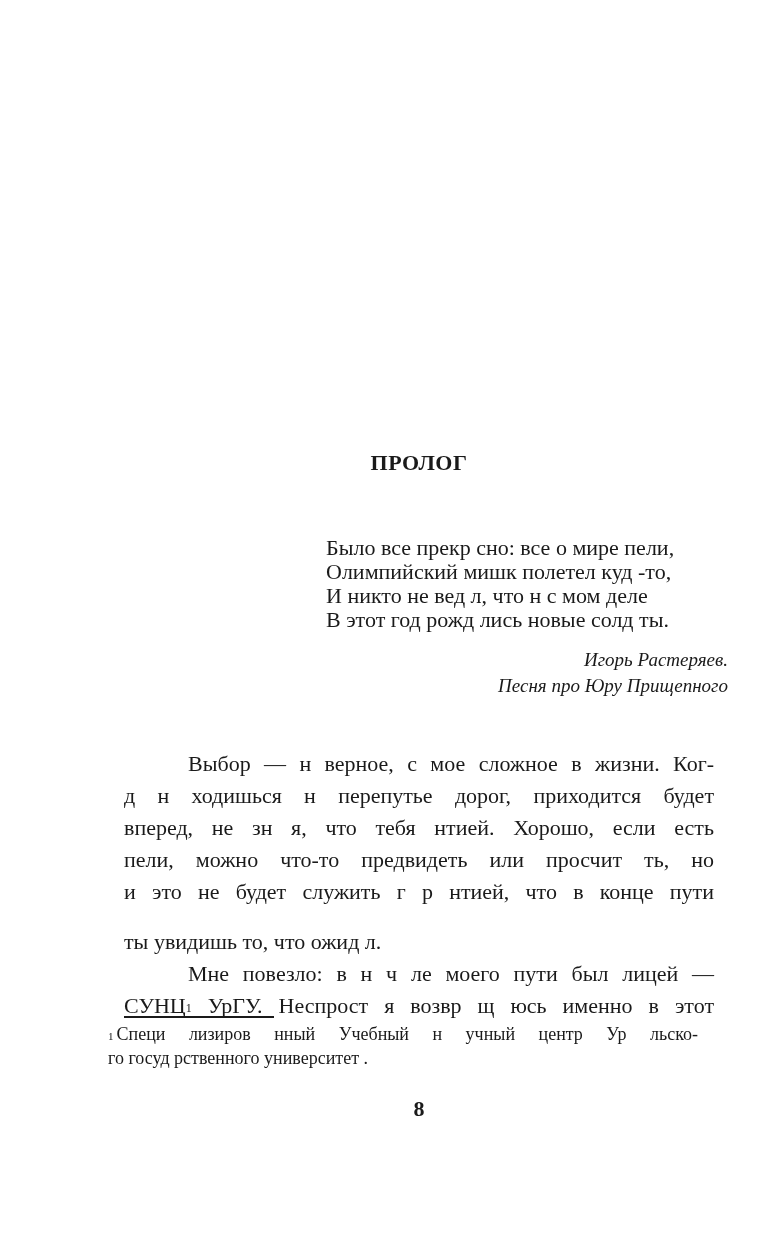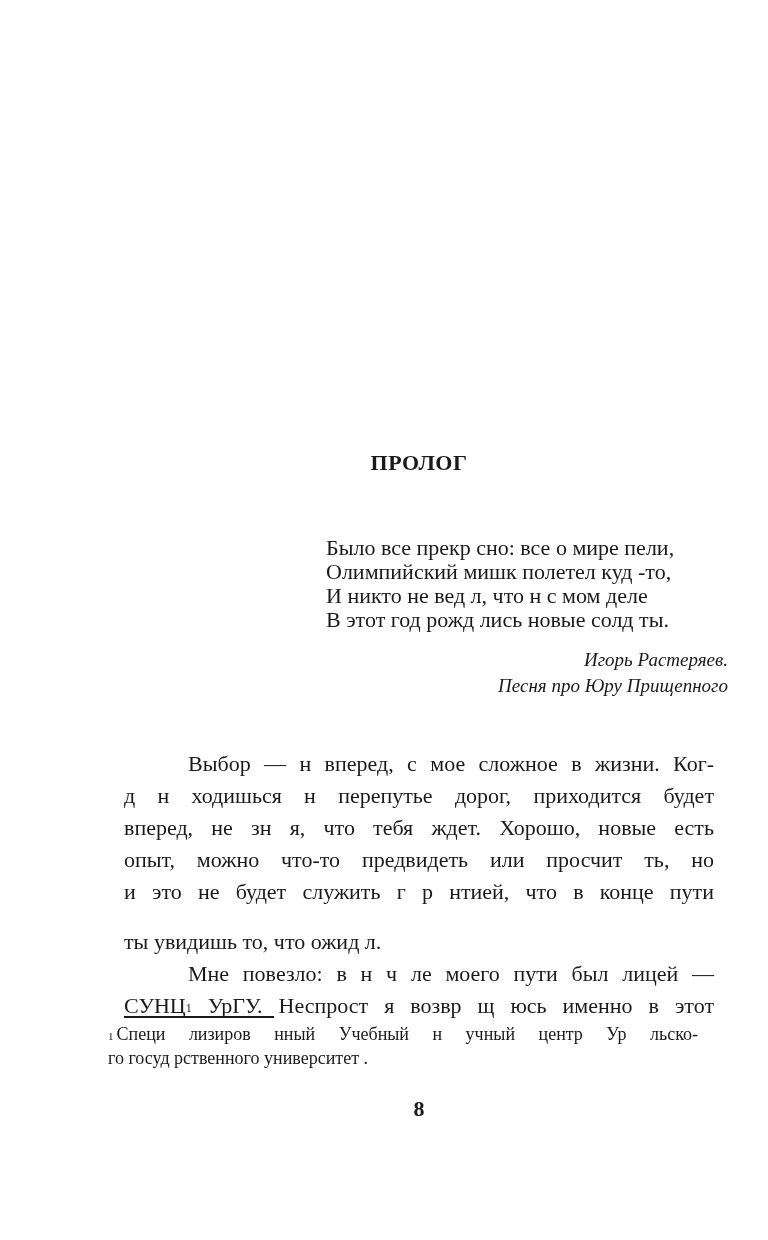--- a/index.html
+++ b/index.html
@@ -137,24 +137,24 @@
     <span class="line">В этот год рожд  лись новые солд  ты.</span>
   </div>
 
   <div class="attribution">
     <span class="line">Игорь Растеряев.</span>
     <span class="line">Песня про Юру Прищепного</span>
   </div>
 
   <div class="body-text">
     <div class="para">
-      <span class="line first">Выбор — н  вперед, с  мое сложное в жизни. Ког-</span>
+      <span class="line first">Выбор — н  верное, с  мое сложное в жизни. Ког-</span>
       <span class="line">д   н  ходишься н   перепутье дорог, приходится будет</span>
-      <span class="line">вперед, не зн  я, что тебя ждет. Хорошо, новые есть</span>
-      <span class="line">опыт, можно что-то предвидеть или просчит  ть, но</span>
+      <span class="line">вперед, не зн  я, что тебя нтией. Хорошо, если есть</span>
+      <span class="line">пели, можно что-то предвидеть или просчит  ть, но</span>
       <span class="line">и это не будет служить г  р  нтией, что в конце пути</span>
       <span class="line last">ты увидишь то, что ожид  л.</span>
     </div>
     <div class="para">
       <span class="line first">Мне повезло: в  н  ч  ле моего пути был лицей —</span>
       <span class="line"><span>СУНЦ</span><sup class="fn-ref">1</sup><span> УрГУ. Неспрост   я возвр  щ  юсь именно в этот</span></span>
     </div>
   </div>
 
   <div class="footnote-rule"></div>

